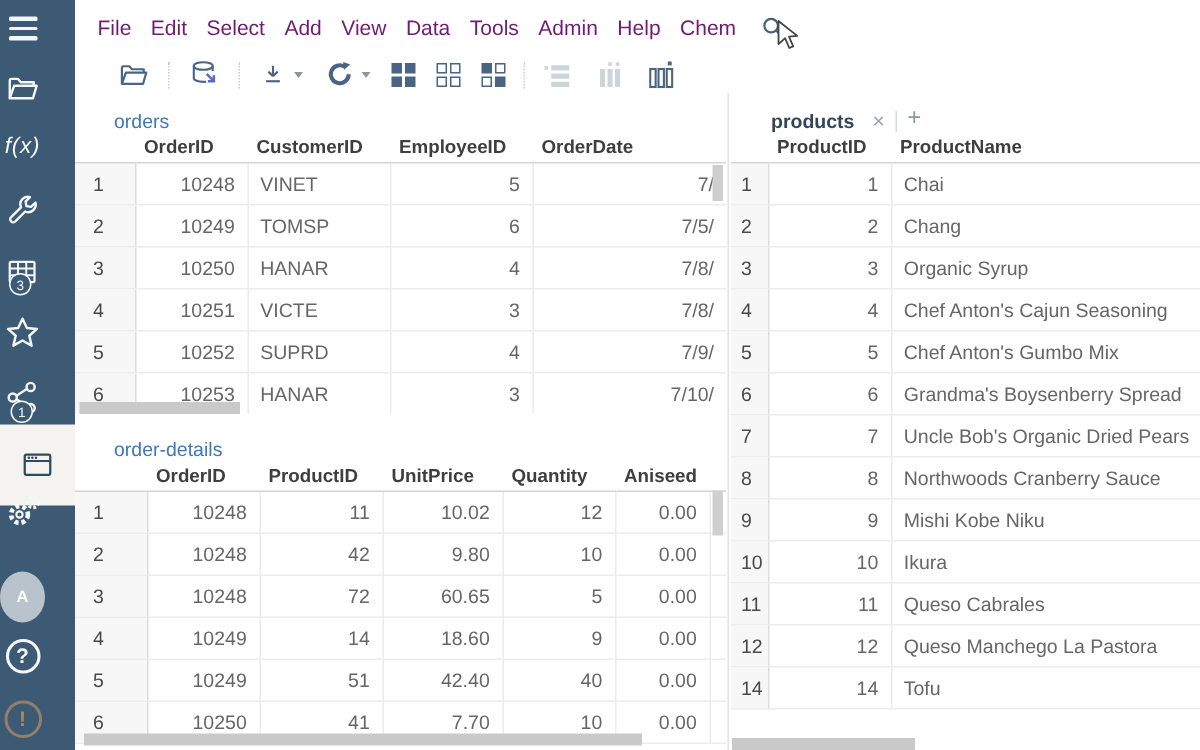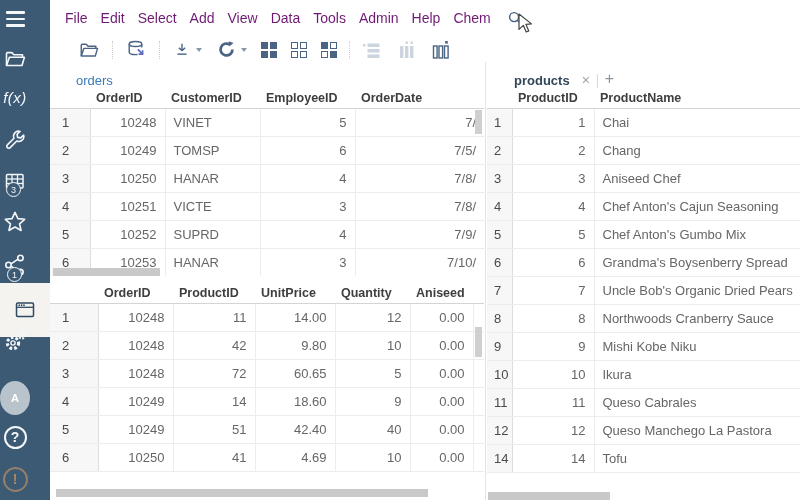--- a/index.html
+++ b/index.html
@@ -337,20 +337,23 @@
             <td>3</td>
             <td>7/10/</td>
           </tr>
         </tbody>
       </table>
     <div class="vthumb" style="right:2px;top:46px;height:24px;"></div>
     <div class="hthumb" style="left:3px;top:204px;width:107px;"></div>
   </section>
 
   <section class="panel panel-details">
+    <div class="tab-row">
+      <span class="tab-blue">order-details</span>
+    </div>
     <table class="grid" id="t-details">
         <colgroup>
           <col style="width: 48px;">
           <col style="width: 75px;">
           <col style="width: 82px;">
           <col style="width: 80px;">
           <col style="width: 75px;">
           <col style="width: 63px;">
           <col>
         </colgroup>
@@ -363,21 +366,21 @@
             <th>Quantity</th>
             <th>Aniseed</th>
             <th></th>
           </tr>
         </thead>
         <tbody>
           <tr>
             <td class="rownum">1</td>
             <td>10248</td>
             <td>11</td>
-            <td>14.00</td>
+            <td>10.02</td>
             <td>12</td>
             <td>0.00</td>
             <td class="filler"></td>
           </tr>
           <tr>
             <td class="rownum">2</td>
             <td>10248</td>
             <td>42</td>
             <td>9.80</td>
             <td>10</td>
@@ -408,21 +411,21 @@
             <td>51</td>
             <td>42.40</td>
             <td>40</td>
             <td>0.00</td>
             <td class="filler"></td>
           </tr>
           <tr>
             <td class="rownum">6</td>
             <td>10250</td>
             <td>41</td>
-            <td>4.69</td>
+            <td>7.70</td>
             <td>10</td>
             <td>0.00</td>
             <td class="filler"></td>
           </tr>
         </tbody>
       </table>
     <div class="vthumb" style="right:2px;top:44px;height:30px;"></div>
     <div class="hthumb" style="left:6px;top:206px;width:372px;"></div>
   </section>
 
@@ -453,21 +456,21 @@
             <td>Chai</td>
           </tr>
           <tr>
             <td class="rownum">2</td>
             <td>2</td>
             <td>Chang</td>
           </tr>
           <tr>
             <td class="rownum">3</td>
             <td>3</td>
-            <td>Aniseed Chef</td>
+            <td>Organic Syrup</td>
           </tr>
           <tr>
             <td class="rownum">4</td>
             <td>4</td>
             <td>Chef Anton's Cajun Seasoning</td>
           </tr>
           <tr>
             <td class="rownum">5</td>
             <td>5</td>
             <td>Chef Anton's Gumbo Mix</td>

